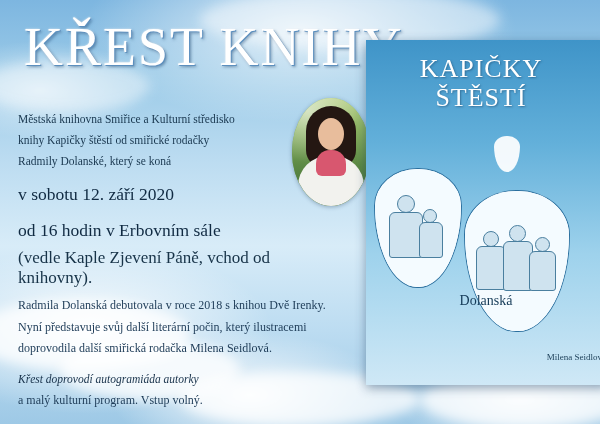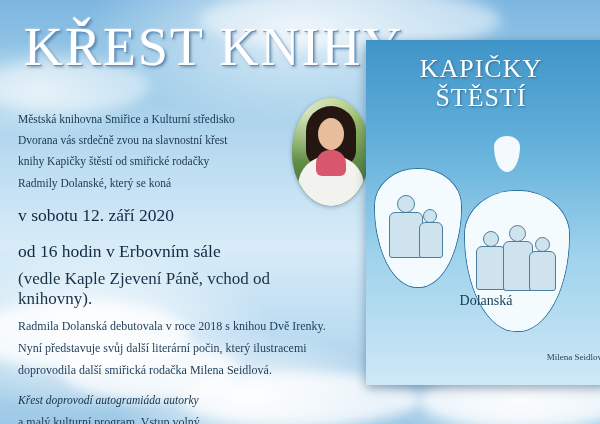--- a/index.html
+++ b/index.html
@@ -255,21 +255,20 @@
   <div class="cloud" style="left:60px; top:340px; width:180px; height:60px;"></div>
   <div class="cloud" style="left:180px; top:372px; width:240px; height:54px;"></div>
   <div class="cloud" style="left:420px; top:372px; width:210px; height:56px;"></div>
   <div class="cloud" style="left:-20px; top:60px; width:170px; height:52px; opacity:.55;"></div>
   <div class="cloud" style="left:200px; top:-10px; width:300px; height:60px; opacity:.6;"></div>
 
   <div class="title">KŘEST KNIHY</div>
 
   <div class="textblock">
     <p class="para lead">Městská knihovna Smiřice a Kulturní středisko</p>
-    <p class="para lead">Dvorana vás srdečně zvou na slavnostní křest</p>
     <p class="para lead">knihy Kapičky štěstí od smiřické rodačky</p>
     <p class="para lead">Radmily Dolanské, který se koná</p>
 
     <p class="big">v sobotu 12. září 2020</p>
     <p class="big">od 16 hodin v Erbovním sále</p>
     <p class="medium">(vedle Kaple Zjevení Páně, vchod od knihovny).</p>
 
     <p class="para small">Radmila Dolanská debutovala v roce 2018 s knihou Dvě Irenky.</p>
     <p class="para small">Nyní představuje svůj další literární počin, který ilustracemi</p>
     <p class="para small">doprovodila další smiřická rodačka Milena Seidlová.</p>

